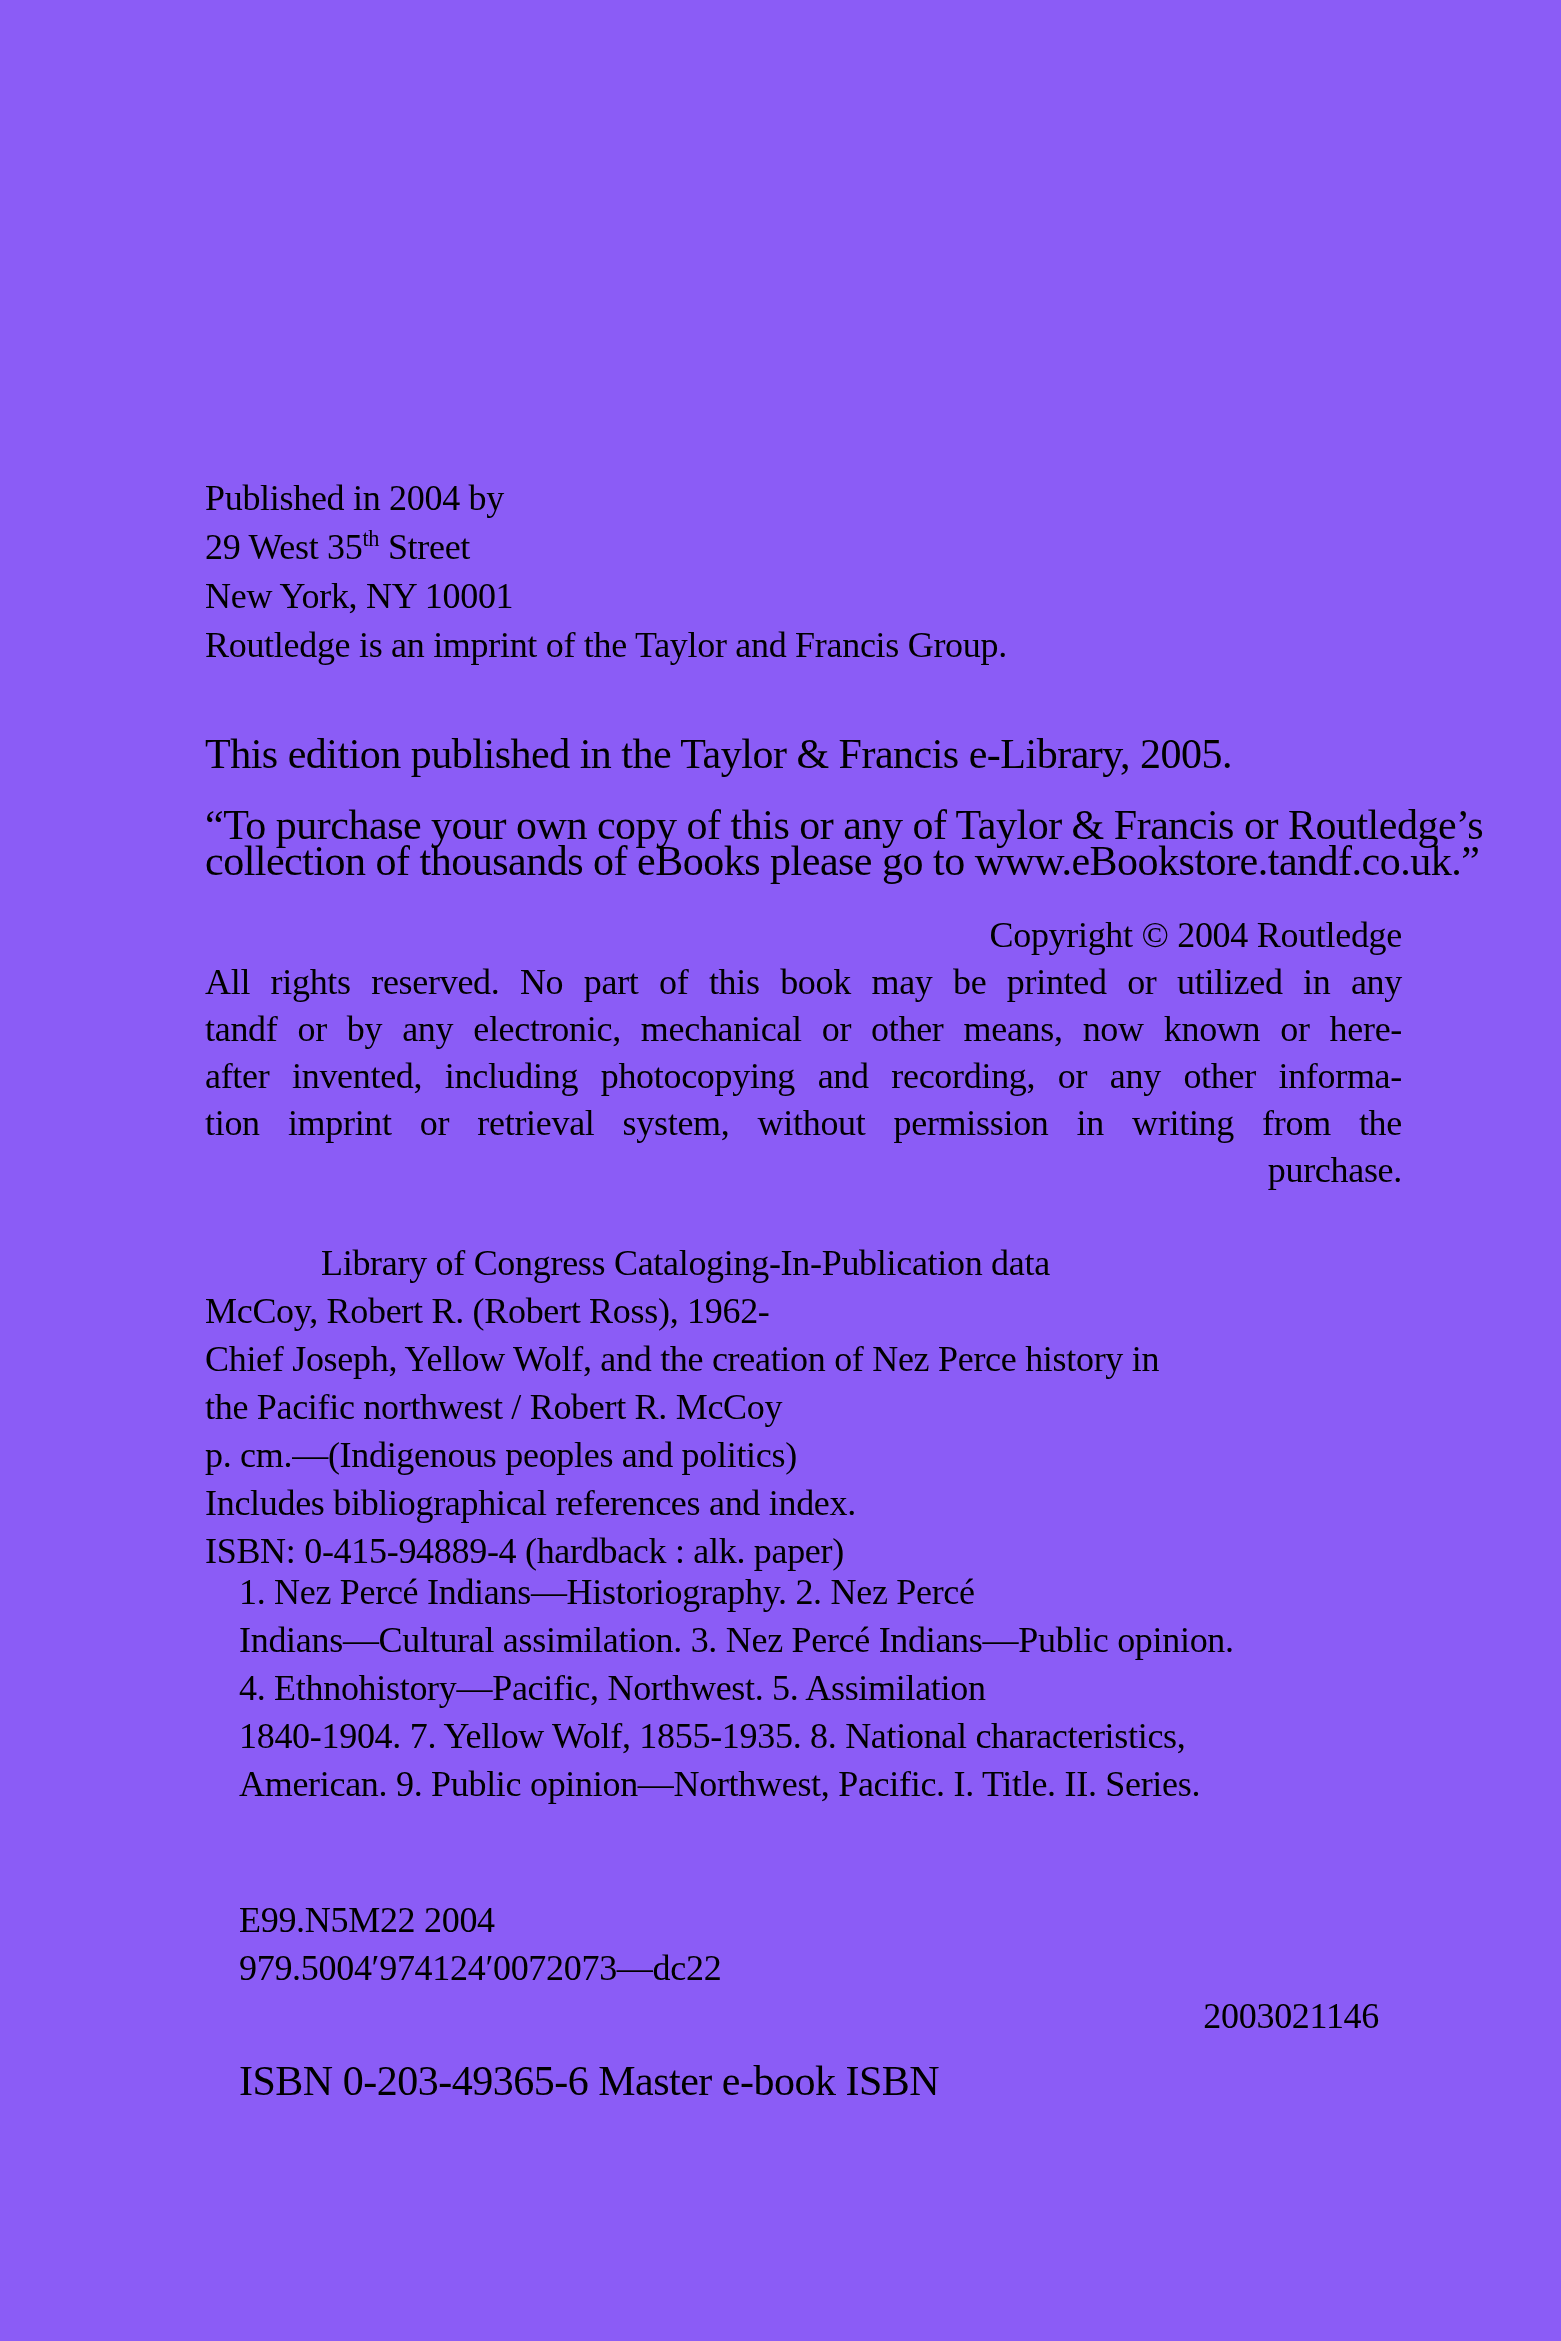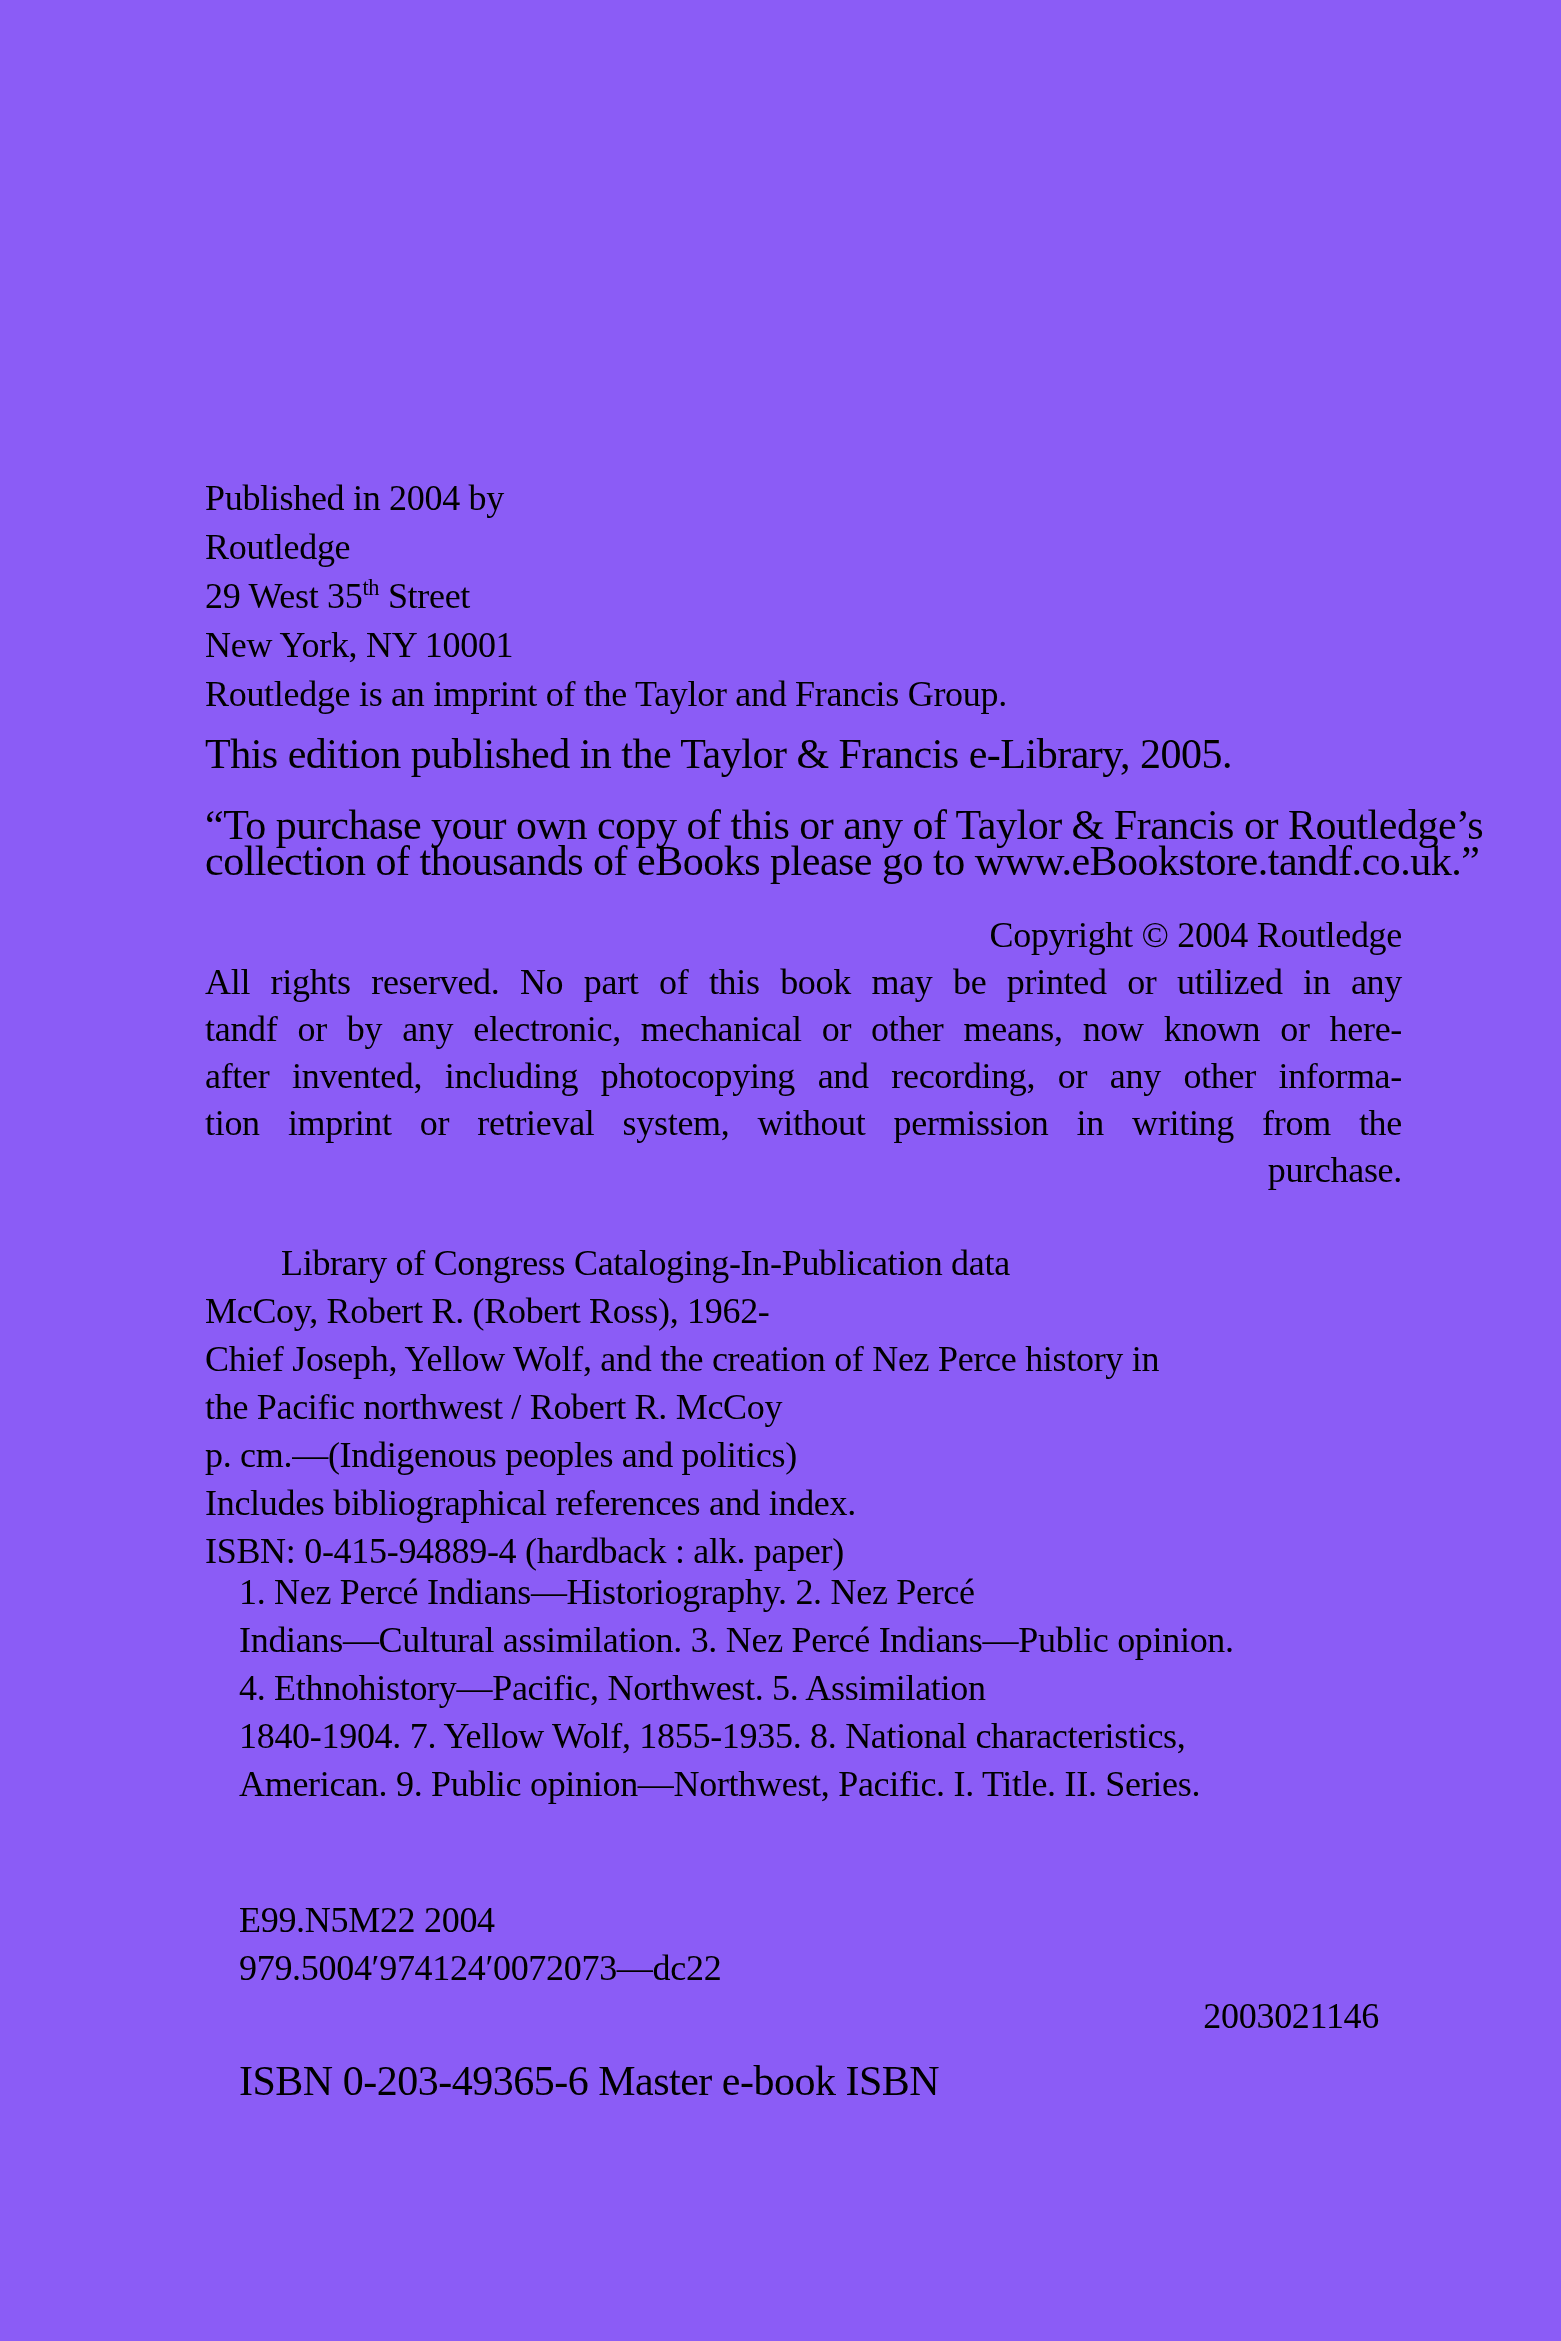--- a/index.html
+++ b/index.html
@@ -35,21 +35,21 @@
   }
   .copyright .ln.just {
     white-space: normal;
     text-align: justify;
     text-align-last: justify;
   }
   .loc .ln {
     line-height: 48px;
   }
   .loc .heading {
-    margin-left: 76px;
+    margin-left: 116px;
   }
   .subjects, .callnums {
     left: 239px;
   }
   .subjects .ln, .callnums .ln {
     line-height: 48px;
   }
   .secondary {
     font-size: 42px;
     letter-spacing: -0.5px;
@@ -70,21 +70,20 @@
     line-height: 0;
   }
 </style>
 </head>
 <body>
 
 <div class="page">
 
   <div class="blk main" style="top:474px">
     <div class="ln">Published in 2004 by</div>
-    <div class="ln">Routledge</div>
     <div class="ln"><span>29 West 35</span><sup>th</sup><span> Street</span></div>
     <div class="ln">New York, NY 10001</div>
     <div class="ln">Routledge is an imprint of the Taylor and Francis Group.</div>
   </div>
 
   <div class="blk secondary" style="top:736px">
     <div class="ln">This edition published in the Taylor &amp; Francis e-Library, 2005.</div>
   </div>
 
   <div class="blk secondary" style="top:807px">

